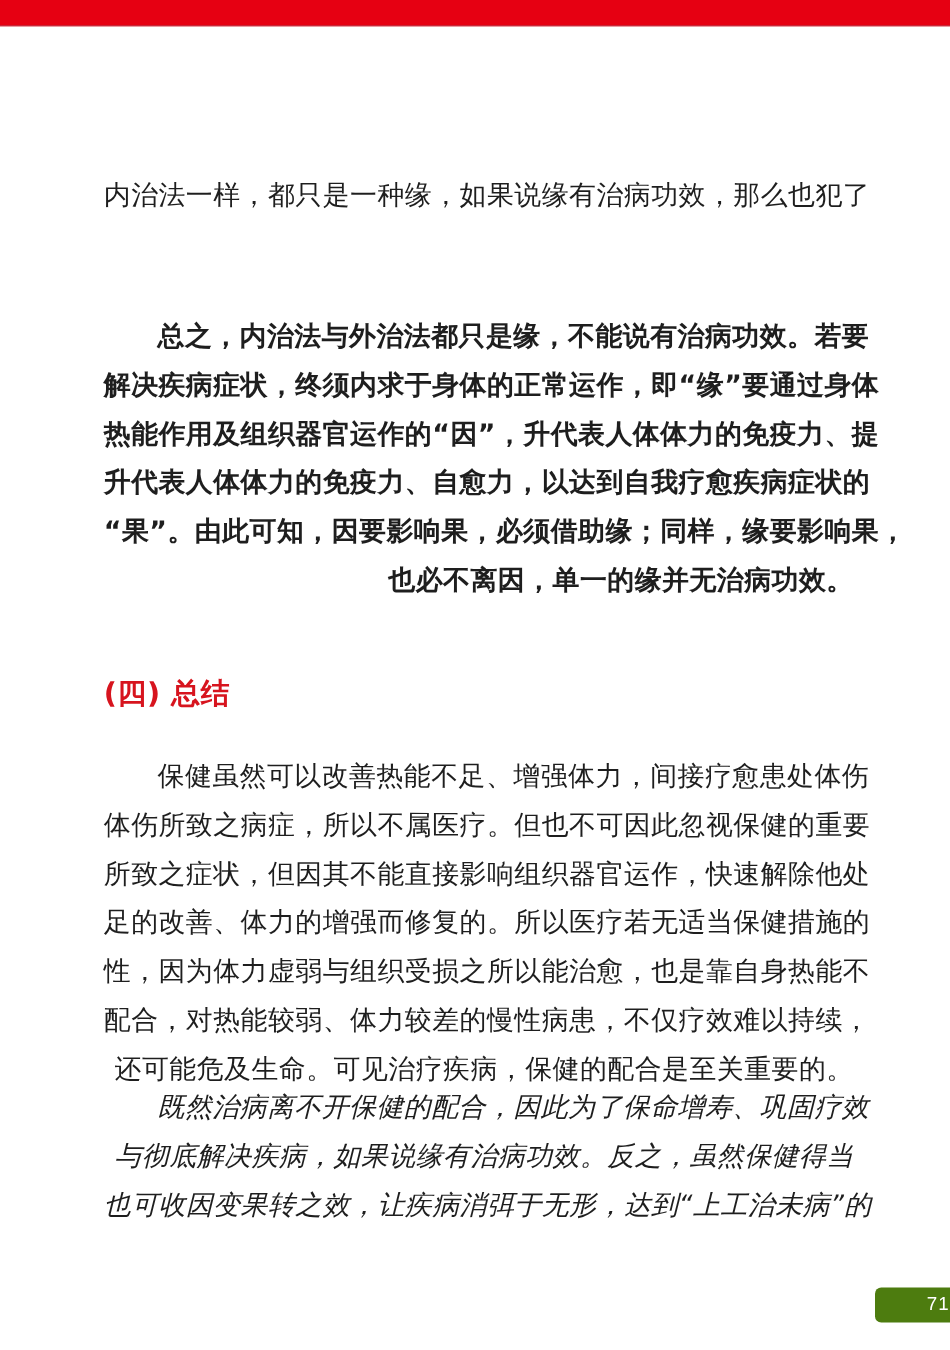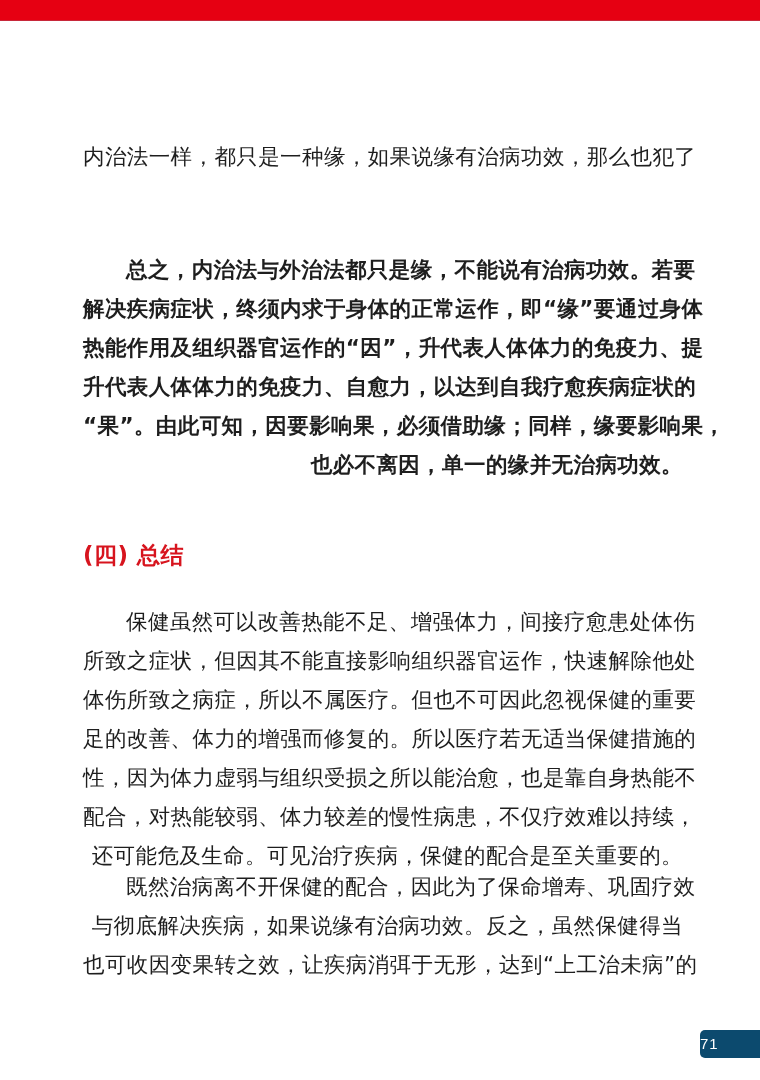--- a/index.html
+++ b/index.html
@@ -25,23 +25,23 @@
   }
   .line { display: block; height: 39px; text-align: right; }
   .indent { padding-left: 43px; }
   .heading {
     position: absolute; left: 0; top: 505px;
     font-size: 23px; line-height: 32px; font-weight: bold;
     color: #d7141e; letter-spacing: 0.5px; margin-top: 34px;
   }
   .page-badge {
     position: absolute; left: 700px; top: 1030px; width: 60px; height: 28px;
-    background: #0c4a6e; border-radius: 5px 0 0 5px;
+    background: #4d7c0f; border-radius: 5px 0 0 5px;
     color: #ffffff; font-family: "Liberation Sans", sans-serif;
-    font-size: 15px; line-height: 28px; text-align: left;
+    font-size: 15px; line-height: 28px; text-align: right;
     letter-spacing: 1px;
   }
 </style>
 </head>
 <body>
 
 <div class="top-bar"></div>
 
 <div class="content">
 
@@ -55,29 +55,29 @@
     <span class="line">热能作用及组织器官运作的“因”，升代表人体体力的免疫力、提</span>
     <span class="line">升代表人体体力的免疫力、自愈力，以达到自我疗愈疾病症状的</span>
     <span class="line">“果”。由此可知，因要影响果，必须借助缘；同样，缘要影响果，</span>
     <span class="line">也必不离因，单一的缘并无治病功效。</span>
   </div>
 
   <div class="heading">(四) 总结</div>
 
   <div class="para" style="top:602px;">
     <span class="line indent">保健虽然可以改善热能不足、增强体力，间接疗愈患处体伤</span>
+    <span class="line">体伤所致之病症，所以不属医疗。但也不可因此忽视保健的重要</span>
     <span class="line">所致之症状，但因其不能直接影响组织器官运作，快速解除他处</span>
-    <span class="line">体伤所致之病症，所以不属医疗。但也不可因此忽视保健的重要</span>
     <span class="line">足的改善、体力的增强而修复的。所以医疗若无适当保健措施的</span>
     <span class="line">性，因为体力虚弱与组织受损之所以能治愈，也是靠自身热能不</span>
     <span class="line">配合，对热能较弱、体力较差的慢性病患，不仅疗效难以持续，</span>
     <span class="line">还可能危及生命。可见治疗疾病，保健的配合是至关重要的。</span>
   </div>
 
-  <div class="para" style="top:867px;">
+  <div class="para" style="top:867px;font-style:italic;">
     <span class="line indent">既然治病离不开保健的配合，因此为了保命增寿、巩固疗效</span>
     <span class="line">与彻底解决疾病，如果说缘有治病功效。反之，虽然保健得当</span>
     <span class="line">也可收因变果转之效，让疾病消弭于无形，达到“上工治未病”的</span>
   </div>
 
 </div>
 
 <div class="page-badge">71</div>
 
 </body></html>

